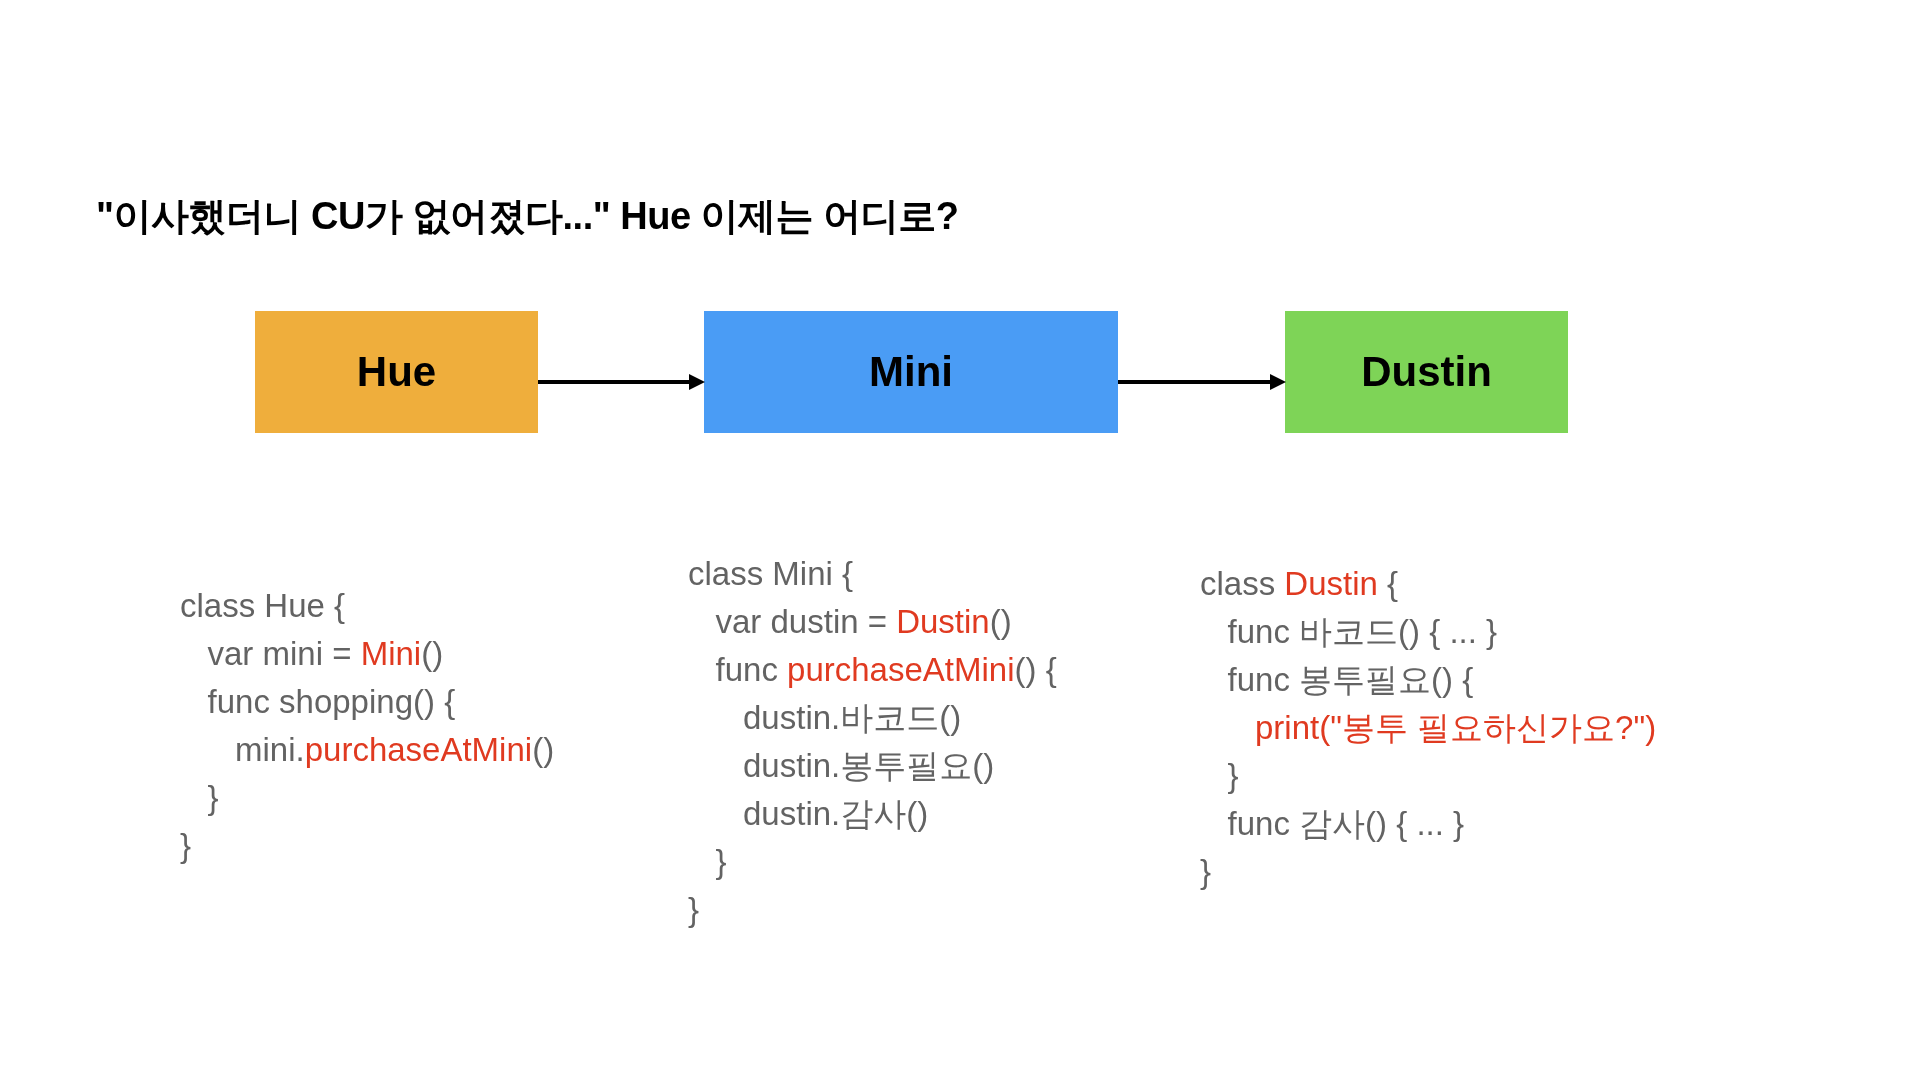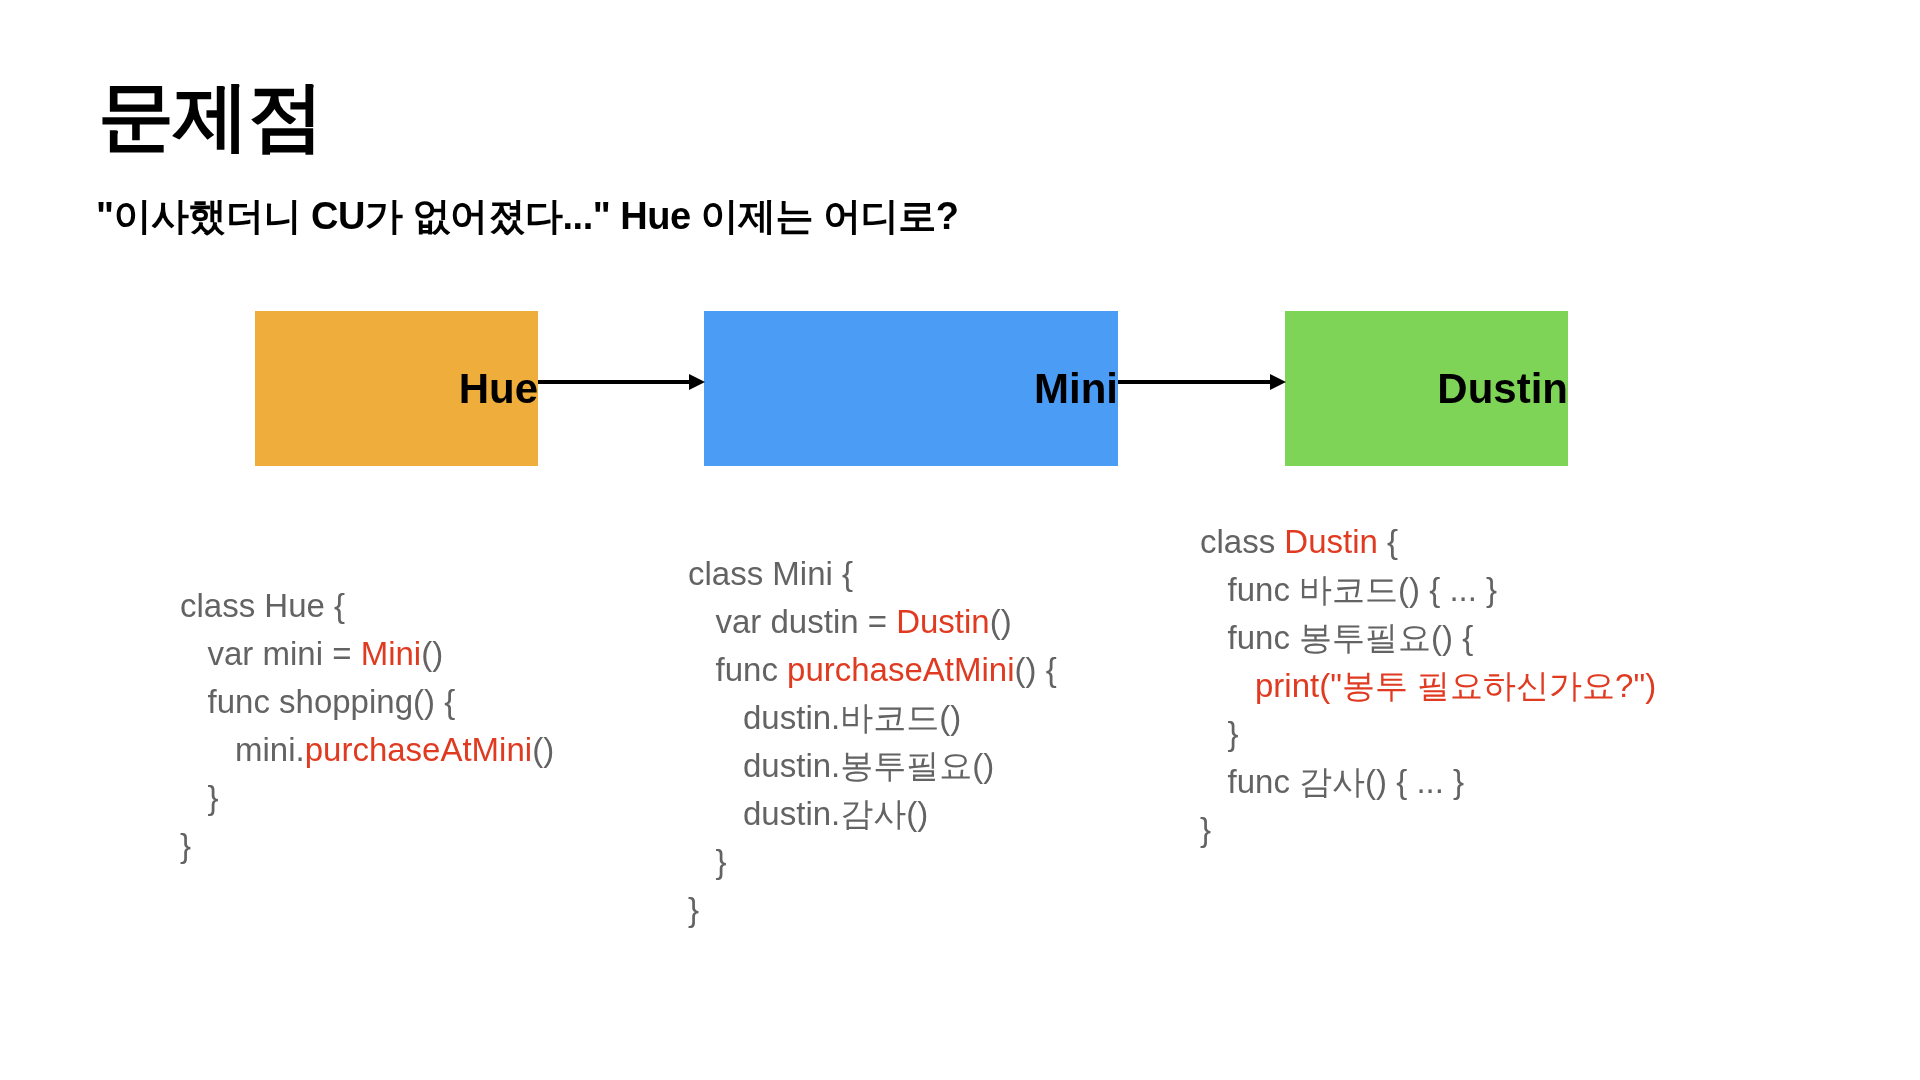--- a/index.html
+++ b/index.html
@@ -43,24 +43,24 @@
     line-height: 1.0;
     color: #000000;
     letter-spacing: -0.5px;
     white-space: nowrap;
   }
 
   
   .node-box {
     position: absolute;
     top: 311px;
-    height: 155px;
+    height: 122px;
     display: flex;
     align-items: center;
-    justify-content: flex-end;
+    justify-content: center;
     box-sizing: border-box;
   }
   .node-label {
     font-size: 42px;
     font-weight: 700;
     color: #000000;
     line-height: 1;
     letter-spacing: 0px;
   }
   #node-hue    { left: 255px;  width: 283px; }
@@ -101,28 +101,27 @@
     font-family: "Liberation Sans", "DejaVu Sans", sans-serif;
     font-size: 33px;
     line-height: 48px;
     color: #636363;
     white-space: pre;
     font-weight: 400;
   }
   .code-block .hl { color: #E03A20; }
   #code-hue    { left: 180px;  top: 582px; }
   #code-mini   { left: 688px;  top: 550px; }
-  #code-dustin { left: 1200px; top: 518px; }
+  #code-dustin { left: 1200px; top: 560px; }
 </style>
 </head>
 <body>
 
 <div id="slide">
 
-  <div class="slide-title">문제점</div>
 
   <div class="slide-subtitle">"이사했더니 CU가 없어졌다..." Hue 이제는 어디로?</div>
 
   <div id="node-hue" class="node-box" style="background: rgb(239, 174, 60);">
     <span class="node-label">Hue</span>
   </div>
 
   <div id="node-mini" class="node-box" style="background: rgb(74, 156, 245);">
     <span class="node-label">Mini</span>
   </div>

